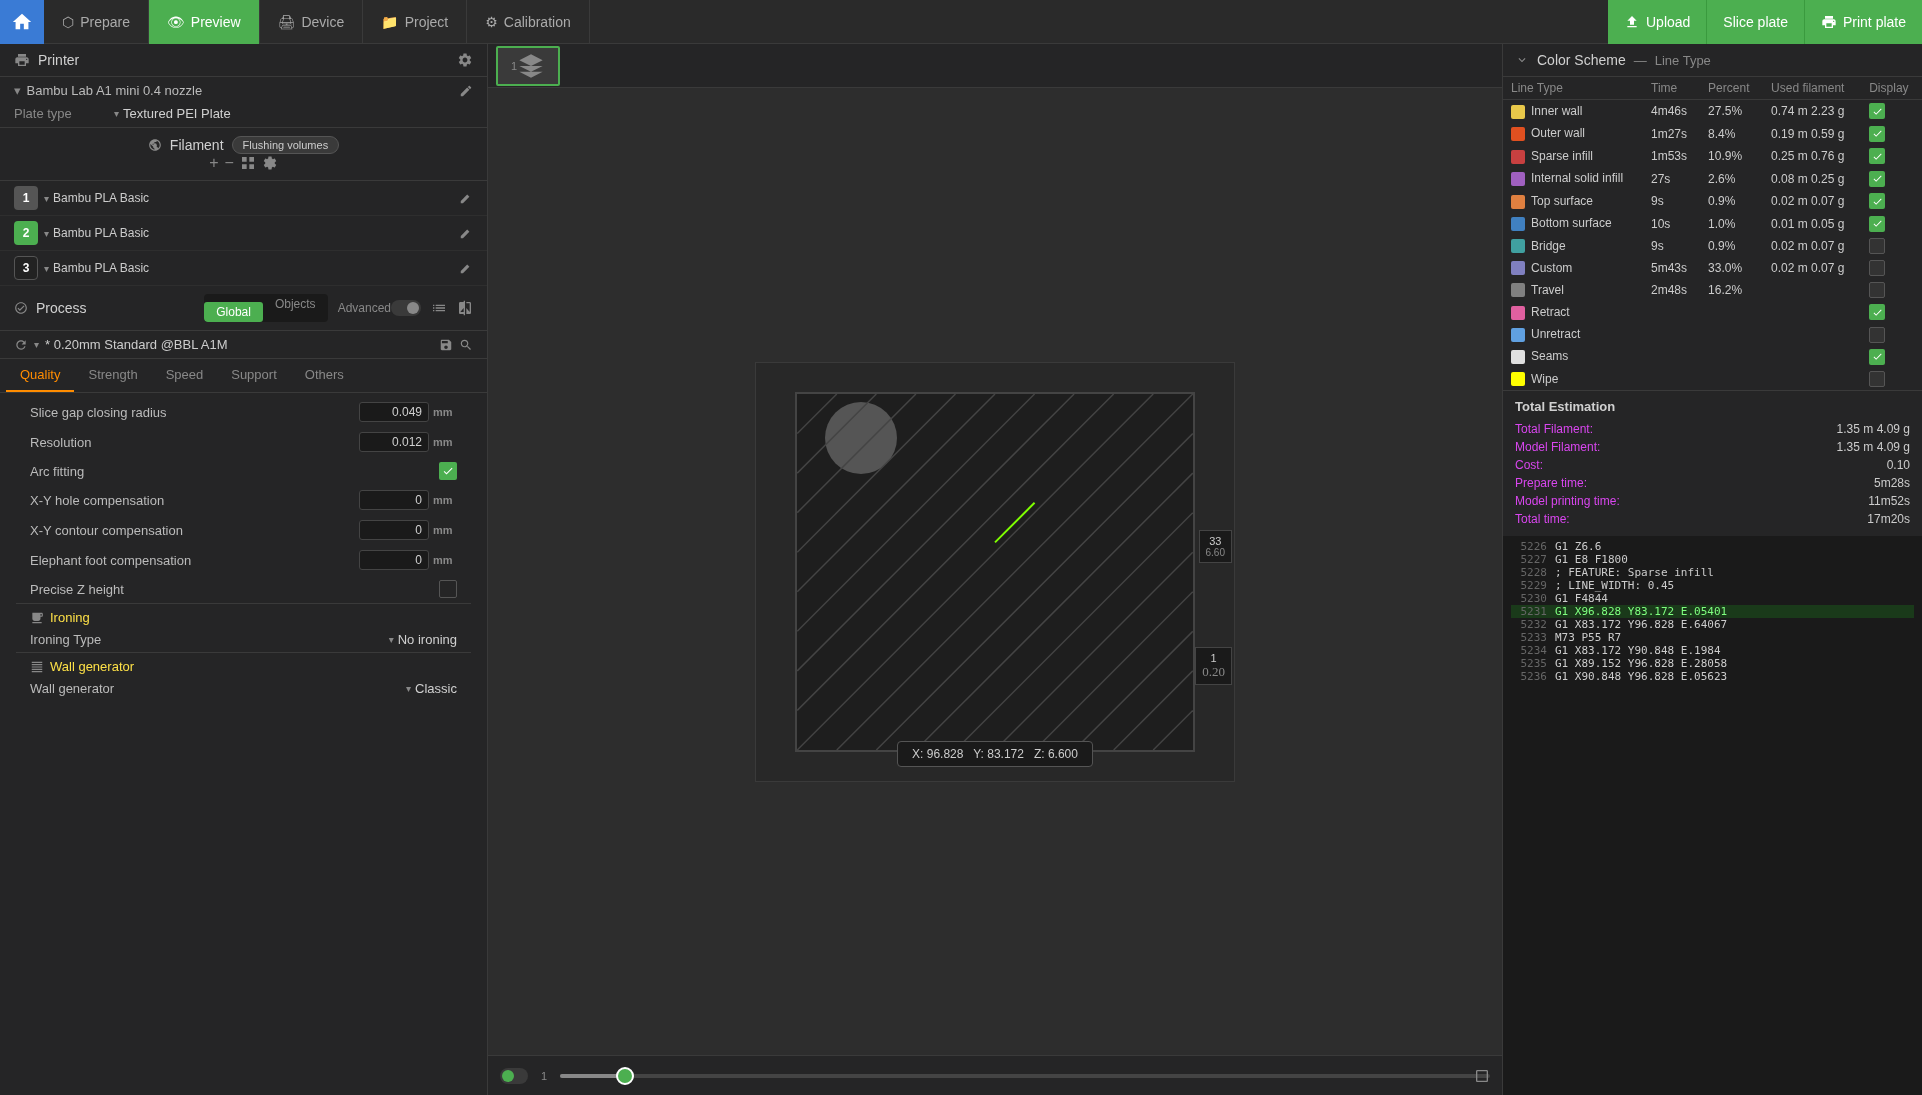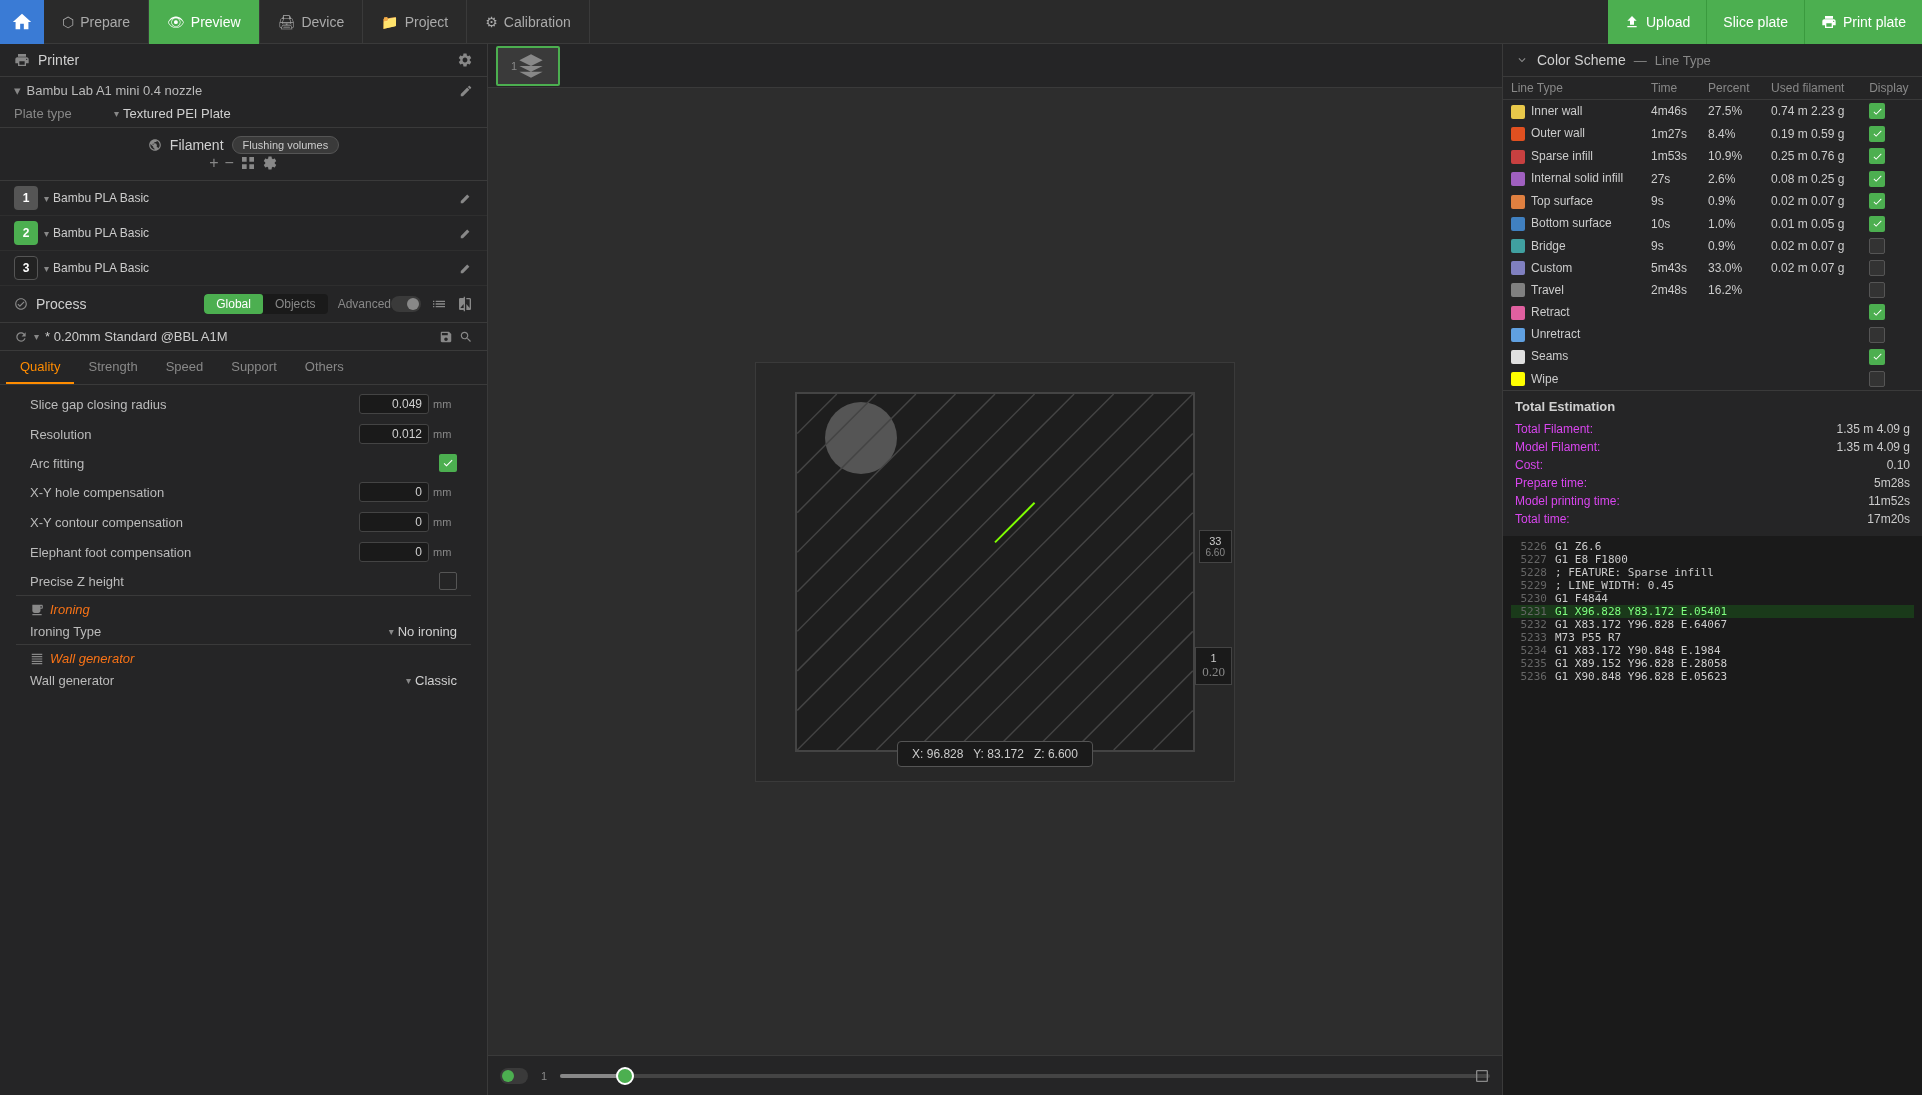--- a/index.html
+++ b/index.html
@@ -39,45 +39,45 @@
     .num-1 { background: #555; }
     .num-2 { background: #4CAF50; }
     .num-3 { background: #222; border: 1px solid #555; }
     .filament-name { flex: 1; color: #ccc; font-size: 12px; display: flex; align-items: center; gap: 4px; }
 
     
     .process-header { display: flex; align-items: center; justify-content: space-between; padding: 8px 14px; border-bottom: 1px solid #3a3a3a; }
     .process-title { display: flex; align-items: center; gap: 8px; font-size: 14px; }
     .toggle-group { display: flex; background: #1a1a1a; border-radius: 4px; overflow: hidden; }
     .toggle-btn { padding: 3px 12px; font-size: 12px; cursor: pointer; color: #888; }
-    .toggle-btn.active { background: #4CAF50; color: #fff; border-radius: 3px; }
+    .toggle-btn.active { background: #4CAF50; color: #fff; border-radius: 3px; margin-top: 8px; }
     .advanced-row { display: flex; align-items: center; color: #888; font-size: 12px; }
 
     
     .profile-row { display: flex; align-items: center; justify-content: space-between; padding: 6px 14px; border-bottom: 1px solid #3a3a3a; }
     .profile-name { color: #ccc; font-size: 13px; }
 
     
     .quality-tabs { display: flex; border-bottom: 1px solid #3a3a3a; padding: 0 6px; }
     .qtab { padding: 8px 14px; cursor: pointer; font-size: 13px; color: #888; border-bottom: 2px solid transparent; }
     .qtab.active { color: #ff8c00; border-bottom-color: #ff8c00; }
 
     
     .settings-list { flex: 1; overflow-y: auto; padding: 4px 16px; }
     .setting-row { display: flex; align-items: center; justify-content: space-between; padding: 5px 14px; }
     .setting-label { color: #bbb; font-size: 13px; }
     .setting-value { display: flex; align-items: center; gap: 4px; }
     .input-num { background: #1a1a1a; border: 1px solid #444; color: #d0d0d0; padding: 2px 6px; width: 70px; text-align: right; font-size: 12px; border-radius: 3px; }
-    .unit-label { color: #888; font-size: 11px; width: 24px; }
+    .unit-label { color: #888; font-size: 11px; width: 24px; font-weight: bold; }
     .checkbox { width: 18px; height: 18px; background: #4CAF50; border: none; display: flex; align-items: center; justify-content: center; border-radius: 2px; }
     .checkbox-empty { width: 18px; height: 18px; background: transparent; border: 1px solid #555; border-radius: 2px; }
 
     
     .section-group { padding: 6px 14px 2px; display: flex; align-items: center; gap: 6px; border-top: 1px solid #3a3a3a; }
-    .section-group-label { font-size: 13px; color: #f97316; font-weight: 500; font-style: italic; }
+    .section-group-label { font-size: 13px; color: #fde047; font-weight: 500; }
 
     
     .settings-list::-webkit-scrollbar { width: 4px; }
     .settings-list::-webkit-scrollbar-track { background: #1a1a1a; }
     .settings-list::-webkit-scrollbar-thumb { background: #555; }
 
     
     .center-panel { flex: 1; background: #2d2d2d; position: relative; display: flex; flex-direction: column; }
     .viewport-top { height: 44px; background: #252526; border-bottom: 1px solid #3a3a3a; display: flex; align-items: center; padding: 0 8px; gap: 4px; }
     .thumb-item { width: 64px; height: 40px; background: #3a3a3a; border: 2px solid #4CAF50; border-radius: 2px; display: flex; align-items: center; justify-content: center; color: #aaa; font-size: 11px; cursor: pointer; }

